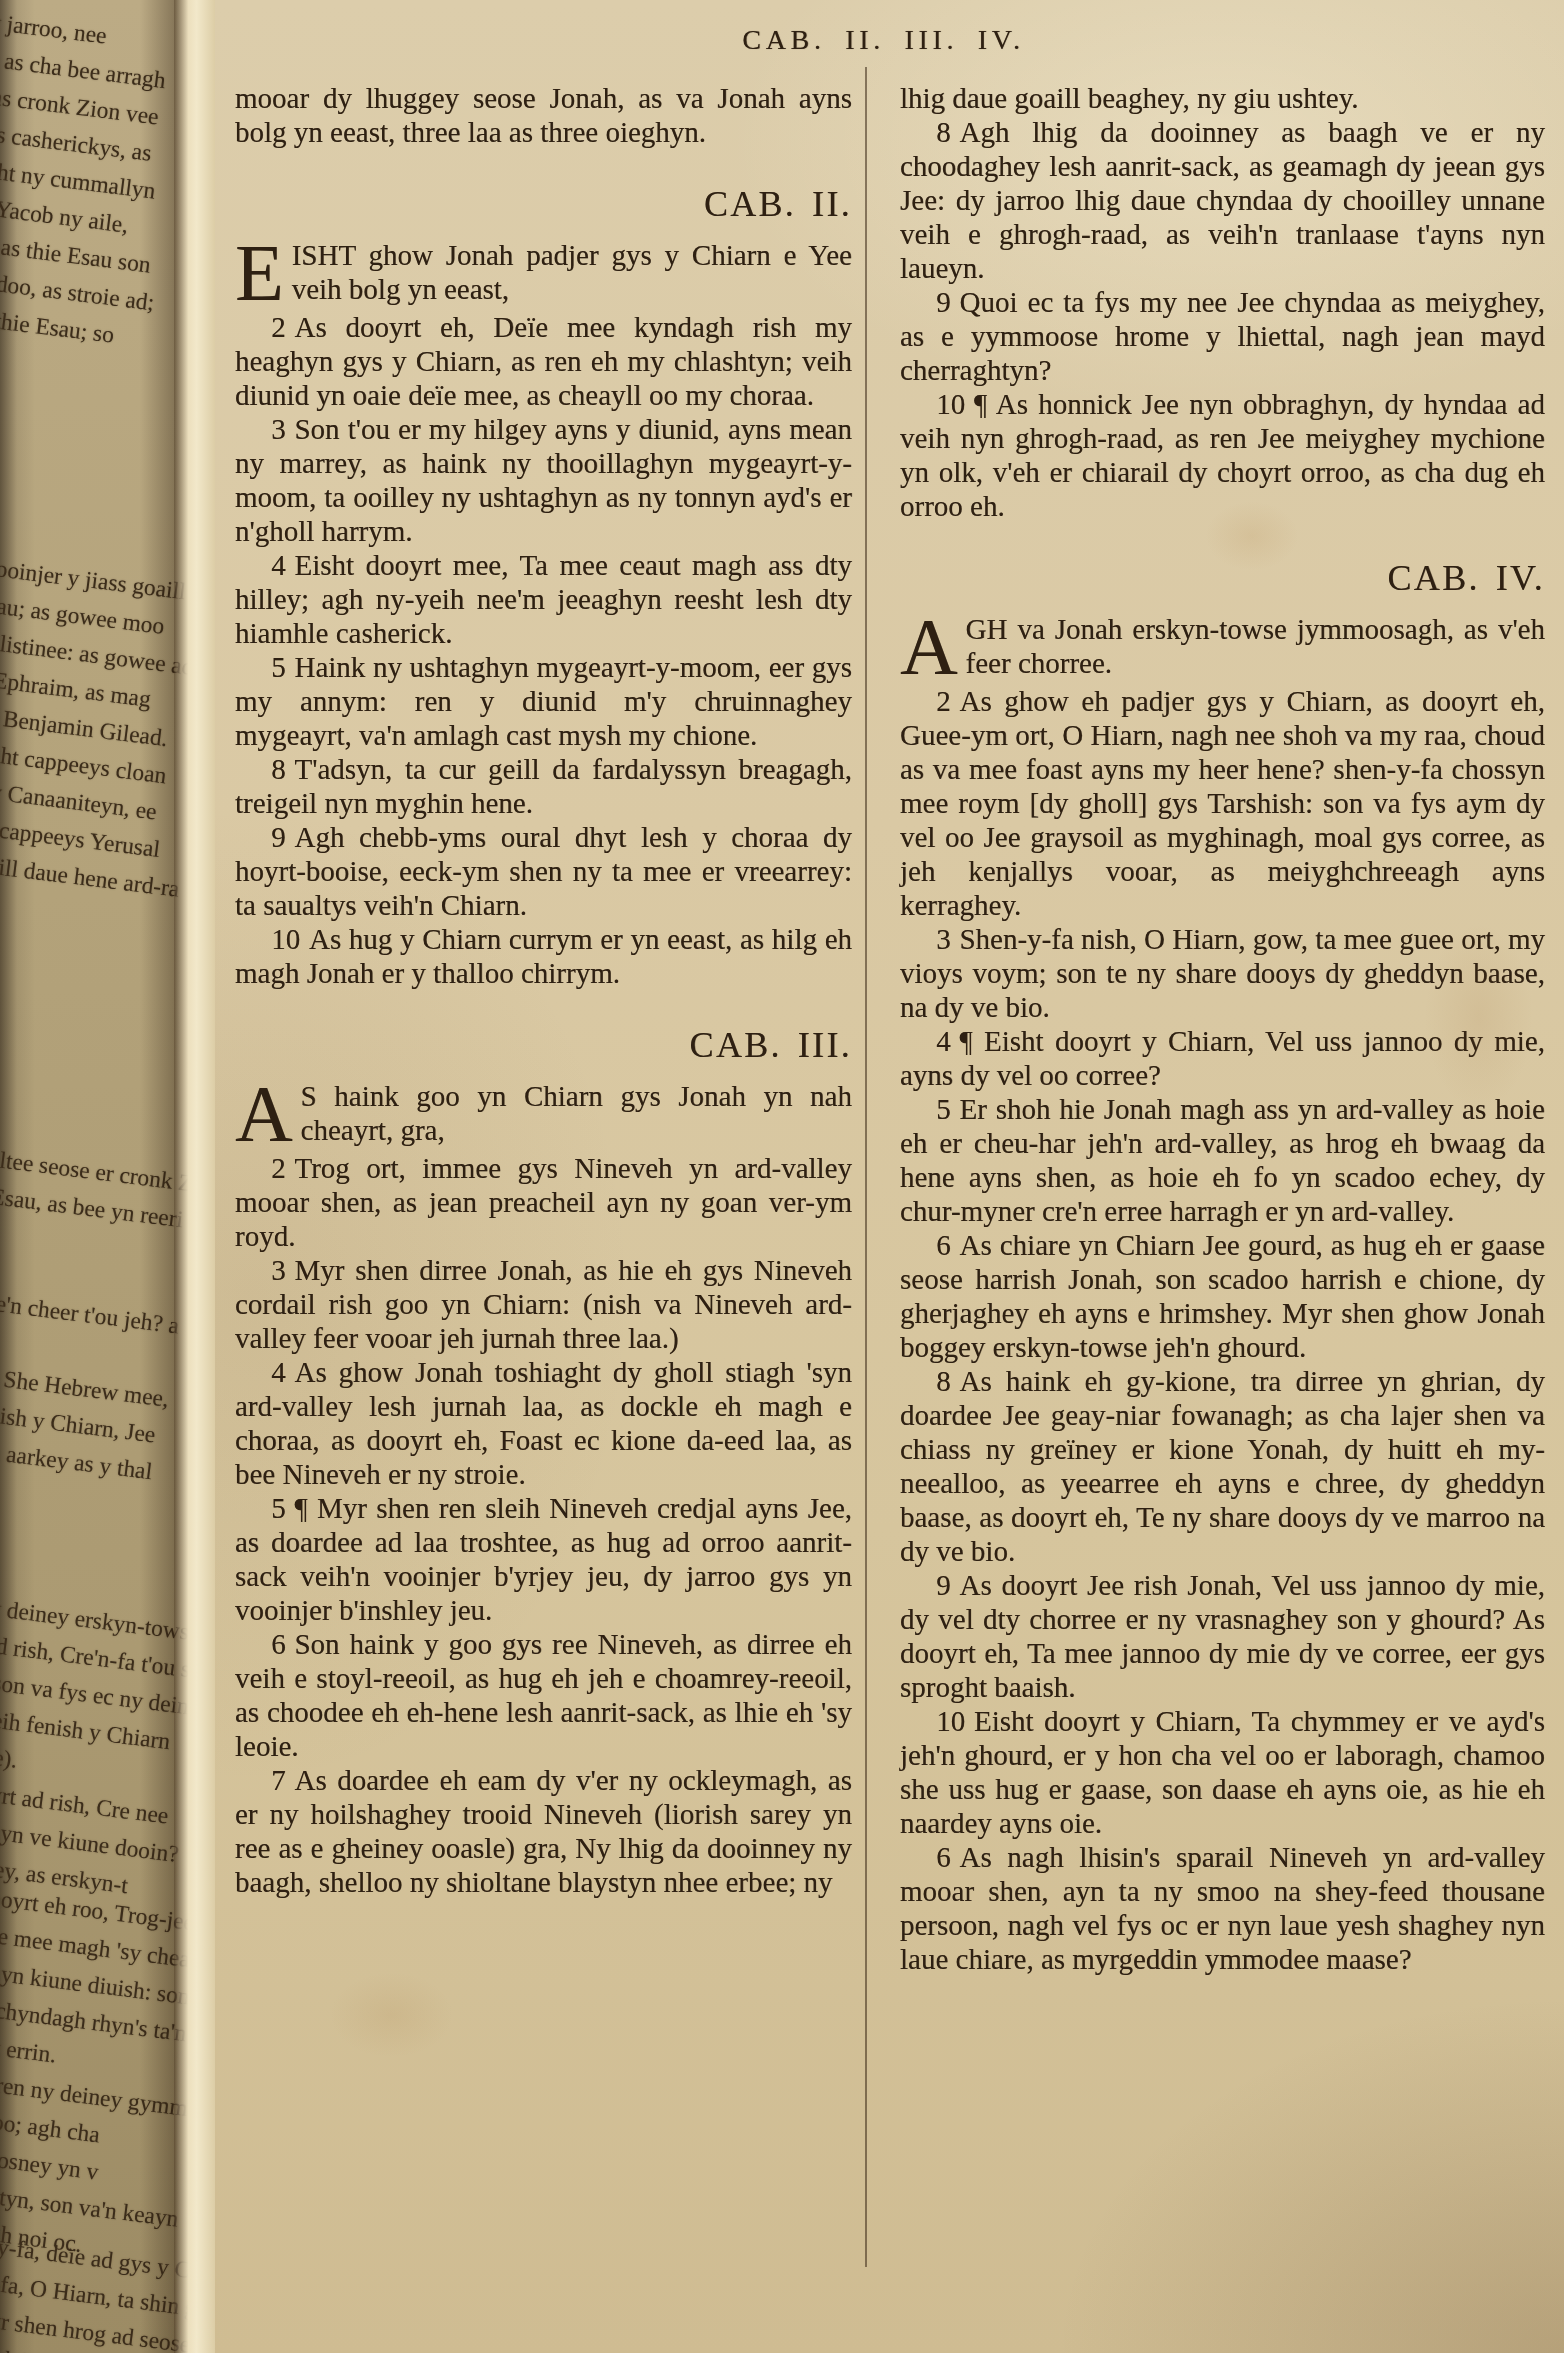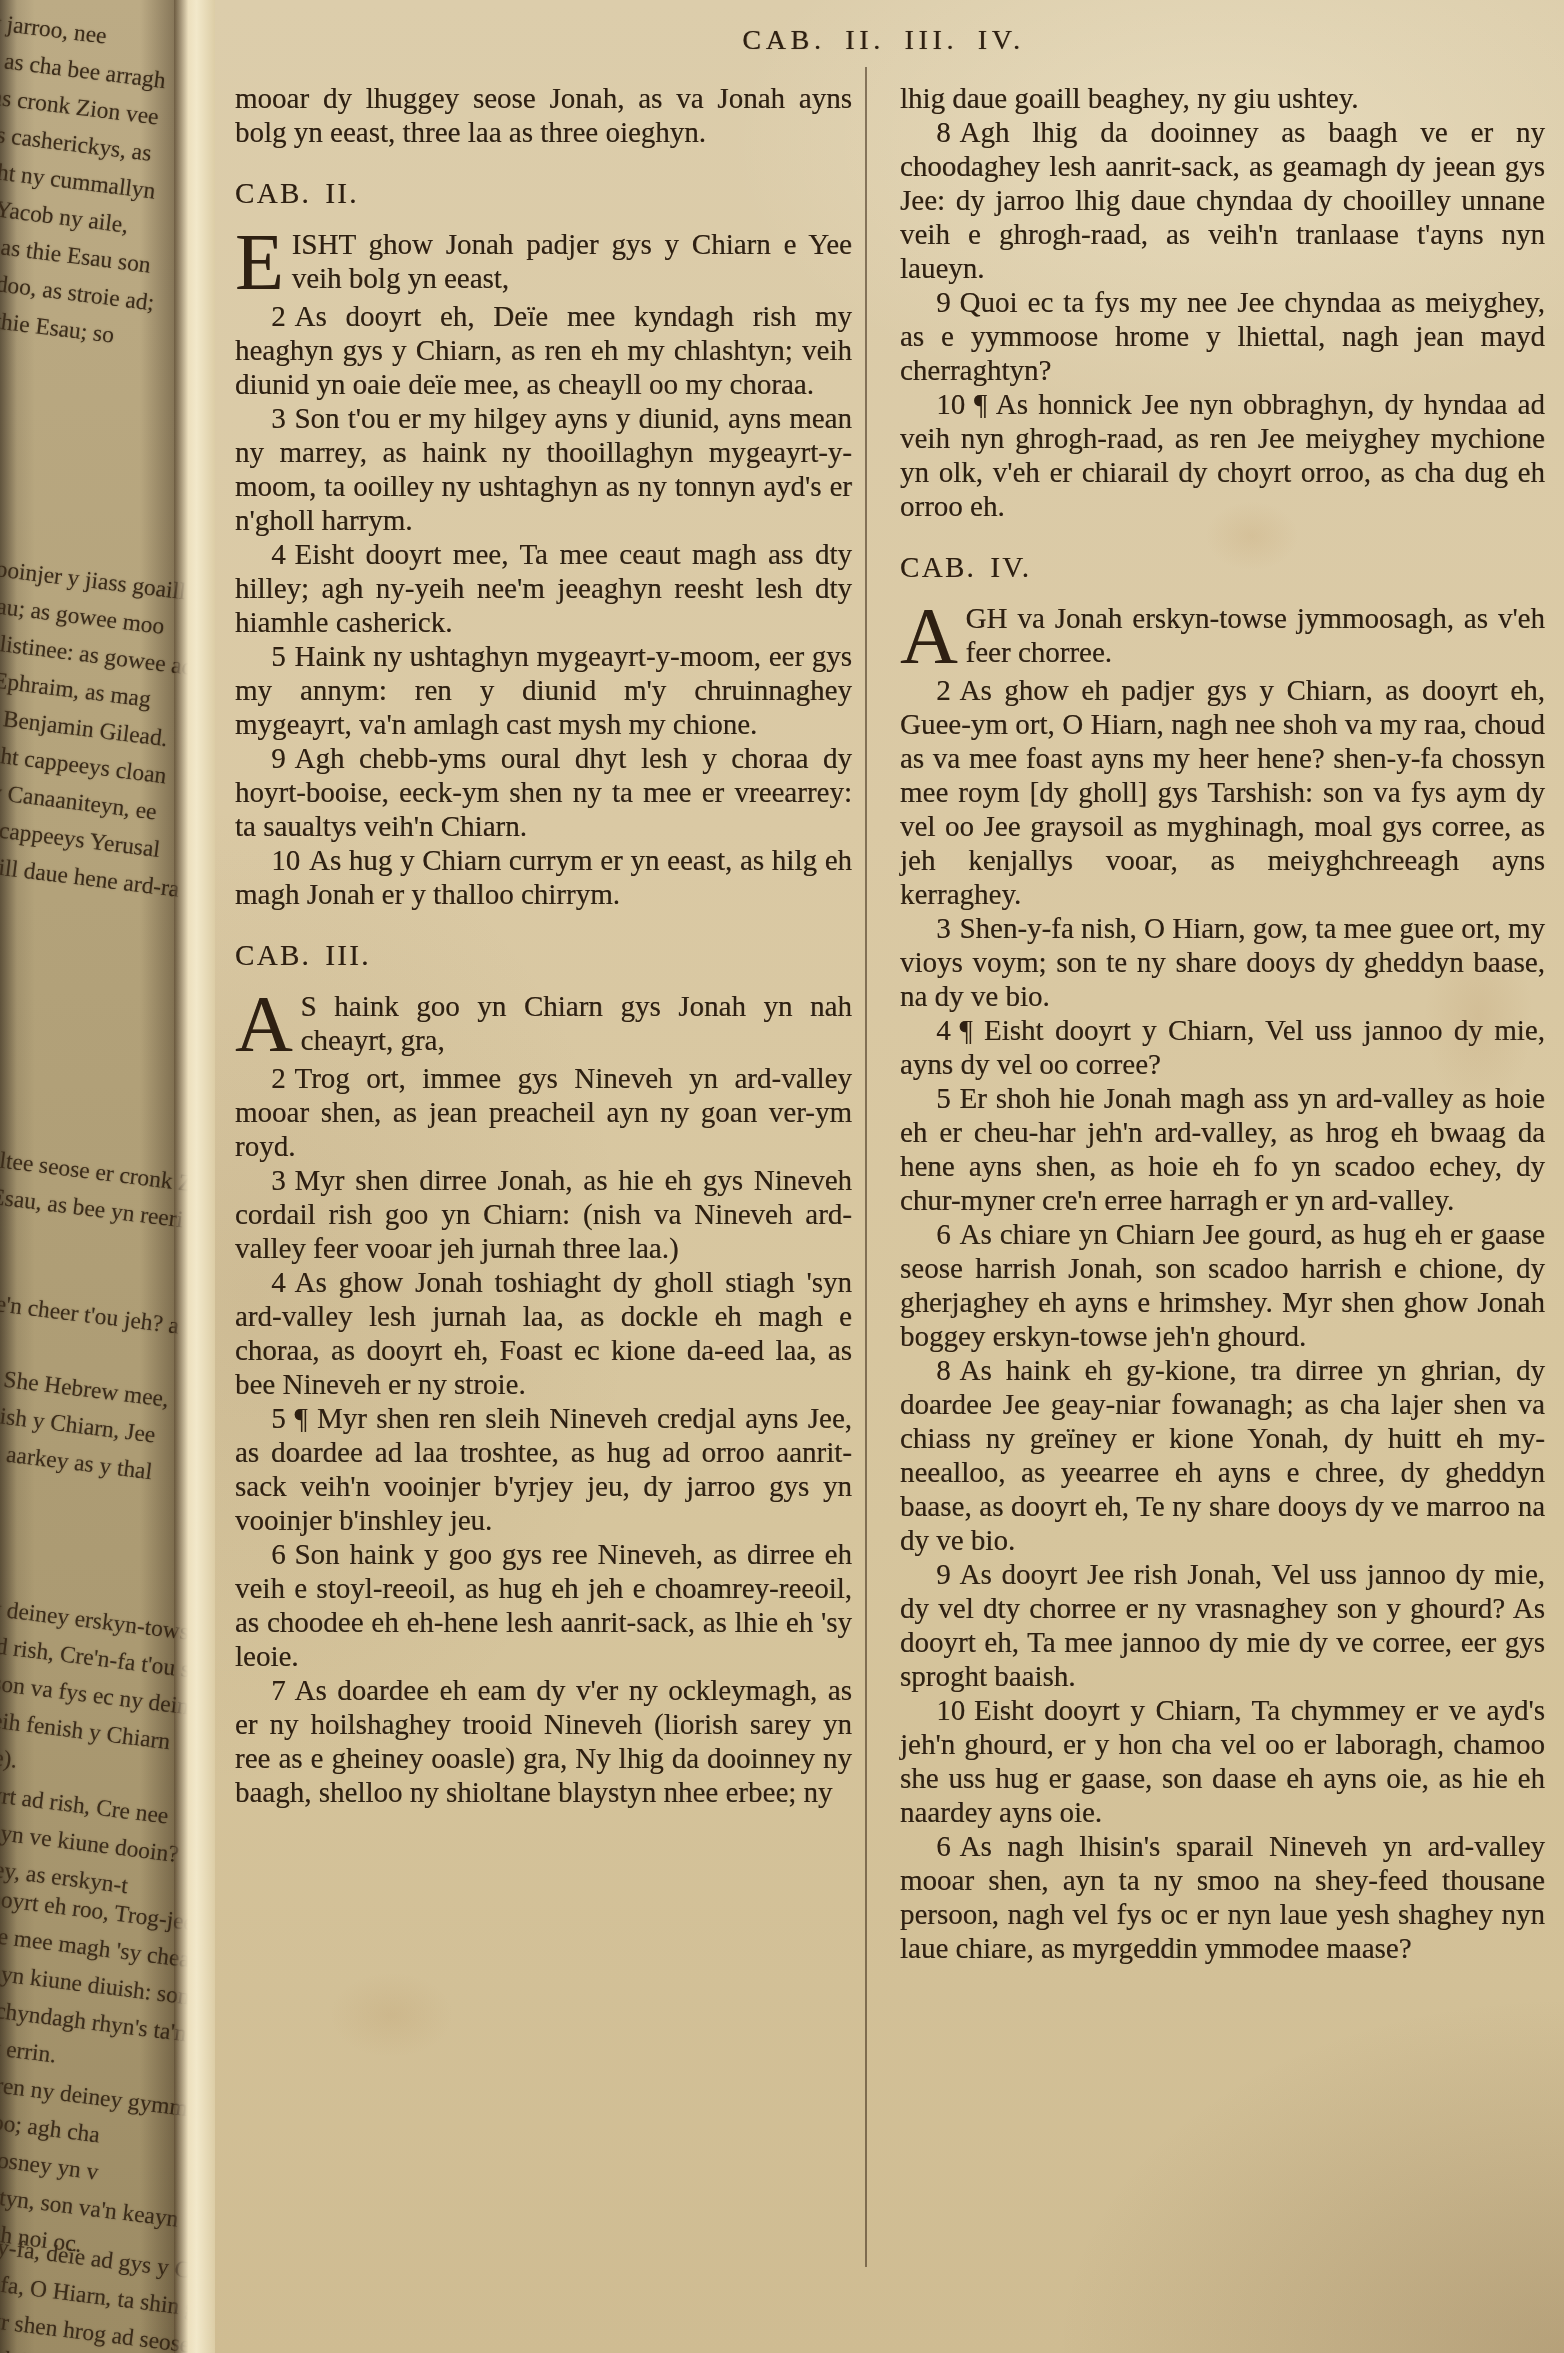--- a/index.html
+++ b/index.html
@@ -47,22 +47,22 @@
   }
   .col{position:absolute;top:81px;text-align:justify;
     font-size:29px;line-height:34px;
     text-shadow:0.3px 0.3px 0.6px rgba(46,32,18,0.5);}
   #col-left{left:235px;width:617px;font-family:Liberation Serif, serif;}
   #col-right{left:900px;width:645px;}
   .verse-p{margin:0;}
   .verse{text-indent:1.25em;}
   .cont{text-indent:0;}
   .cab-heading{
-    text-align:left;font-size:29px;letter-spacing:2.3px;word-spacing:4.7px;
-    margin:27px 0 17px 0;text-indent:0;
+    text-align:right;font-size:36px;letter-spacing:2.3px;word-spacing:4.7px;
+    margin:38px 0 17px 0;text-indent:0;
   }
   .dropverse{text-indent:0;min-height:72px;}
   .dropcap{
     float:left;font-size:80px;line-height:61px;
     padding:4.7px 7.8px 0 0;
   }
   .vnum{margin-right:0.30em;}
   
   .blemish{position:absolute;border-radius:50%;pointer-events:none;}
 </style>
@@ -145,20 +145,21 @@
   <div id="divider"></div>
 
   <div id="col-left" class="col">
       <p class="verse-p cont">mooar dy lhuggey seose Jonah, as va Jonah ayns bolg yn eeast, three laa as three oieghyn.</p>
       <div class="cab-heading">CAB. II.</div>
       <p class="verse-p dropverse"><span class="dropcap">E</span>ISHT ghow Jonah padjer gys y Chiarn e Yee veih bolg yn eeast,</p>
       <p class="verse-p verse"><span class="vnum">2</span>As dooyrt eh, Deïe mee kyndagh rish my heaghyn gys y Chiarn, as ren eh my chlashtyn; veih diunid yn oaie deïe mee, as cheayll oo my choraa.</p>
       <p class="verse-p verse"><span class="vnum">3</span>Son t'ou er my hilgey ayns y diunid, ayns mean ny marrey, as haink ny thooillaghyn mygeayrt-y-moom, ta ooilley ny ushtaghyn as ny tonnyn ayd's er n'gholl harrym.</p>
       <p class="verse-p verse"><span class="vnum">4</span>Eisht dooyrt mee, Ta mee ceaut magh ass dty hilley; agh ny-yeih nee'm jeeaghyn reesht lesh dty hiamhle casherick.</p>
       <p class="verse-p verse"><span class="vnum">5</span>Haink ny ushtaghyn mygeayrt-y-moom, eer gys my annym: ren y diunid m'y chruinnaghey mygeayrt, va'n amlagh cast mysh my chione.</p>
+      <p class="verse-p verse"><span class="vnum">8</span>T'adsyn, ta cur geill da fardalyssyn breagagh, treigeil nyn myghin hene.</p>
       <p class="verse-p verse"><span class="vnum">9</span>Agh chebb-yms oural dhyt lesh y choraa dy hoyrt-booise, eeck-ym shen ny ta mee er vreearrey: ta saualtys veih'n Chiarn.</p>
       <p class="verse-p verse"><span class="vnum">10</span>As hug y Chiarn currym er yn eeast, as hilg eh magh Jonah er y thalloo chirrym.</p>
       <div class="cab-heading">CAB. III.</div>
       <p class="verse-p dropverse"><span class="dropcap">A</span>S haink goo yn Chiarn gys Jonah yn nah cheayrt, gra,</p>
       <p class="verse-p verse"><span class="vnum">2</span>Trog ort, immee gys Nineveh yn ard-valley mooar shen, as jean preacheil ayn ny goan ver-ym royd.</p>
       <p class="verse-p verse"><span class="vnum">3</span>Myr shen dirree Jonah, as hie eh gys Nineveh cordail rish goo yn Chiarn: (nish va Nineveh ard-valley feer vooar jeh jurnah three laa.)</p>
       <p class="verse-p verse"><span class="vnum">4</span>As ghow Jonah toshiaght dy gholl stiagh 'syn ard-valley lesh jurnah laa, as dockle eh magh e choraa, as dooyrt eh, Foast ec kione da-eed laa, as bee Nineveh er ny stroie.</p>
       <p class="verse-p verse"><span class="vnum">5</span>¶ Myr shen ren sleih Nineveh credjal ayns Jee, as doardee ad laa troshtee, as hug ad orroo aanrit-sack veih'n vooinjer b'yrjey jeu, dy jarroo gys yn vooinjer b'inshley jeu.</p>
       <p class="verse-p verse"><span class="vnum">6</span>Son haink y goo gys ree Nineveh, as dirree eh veih e stoyl-reeoil, as hug eh jeh e choamrey-reeoil, as choodee eh eh-hene lesh aanrit-sack, as lhie eh 'sy leoie.</p>
       <p class="verse-p verse"><span class="vnum">7</span>As doardee eh eam dy v'er ny ockleymagh, as er ny hoilshaghey trooid Nineveh (liorish sarey yn ree as e gheiney ooasle) gra, Ny lhig da dooinney ny baagh, shelloo ny shioltane blaystyn nhee erbee; ny</p>

